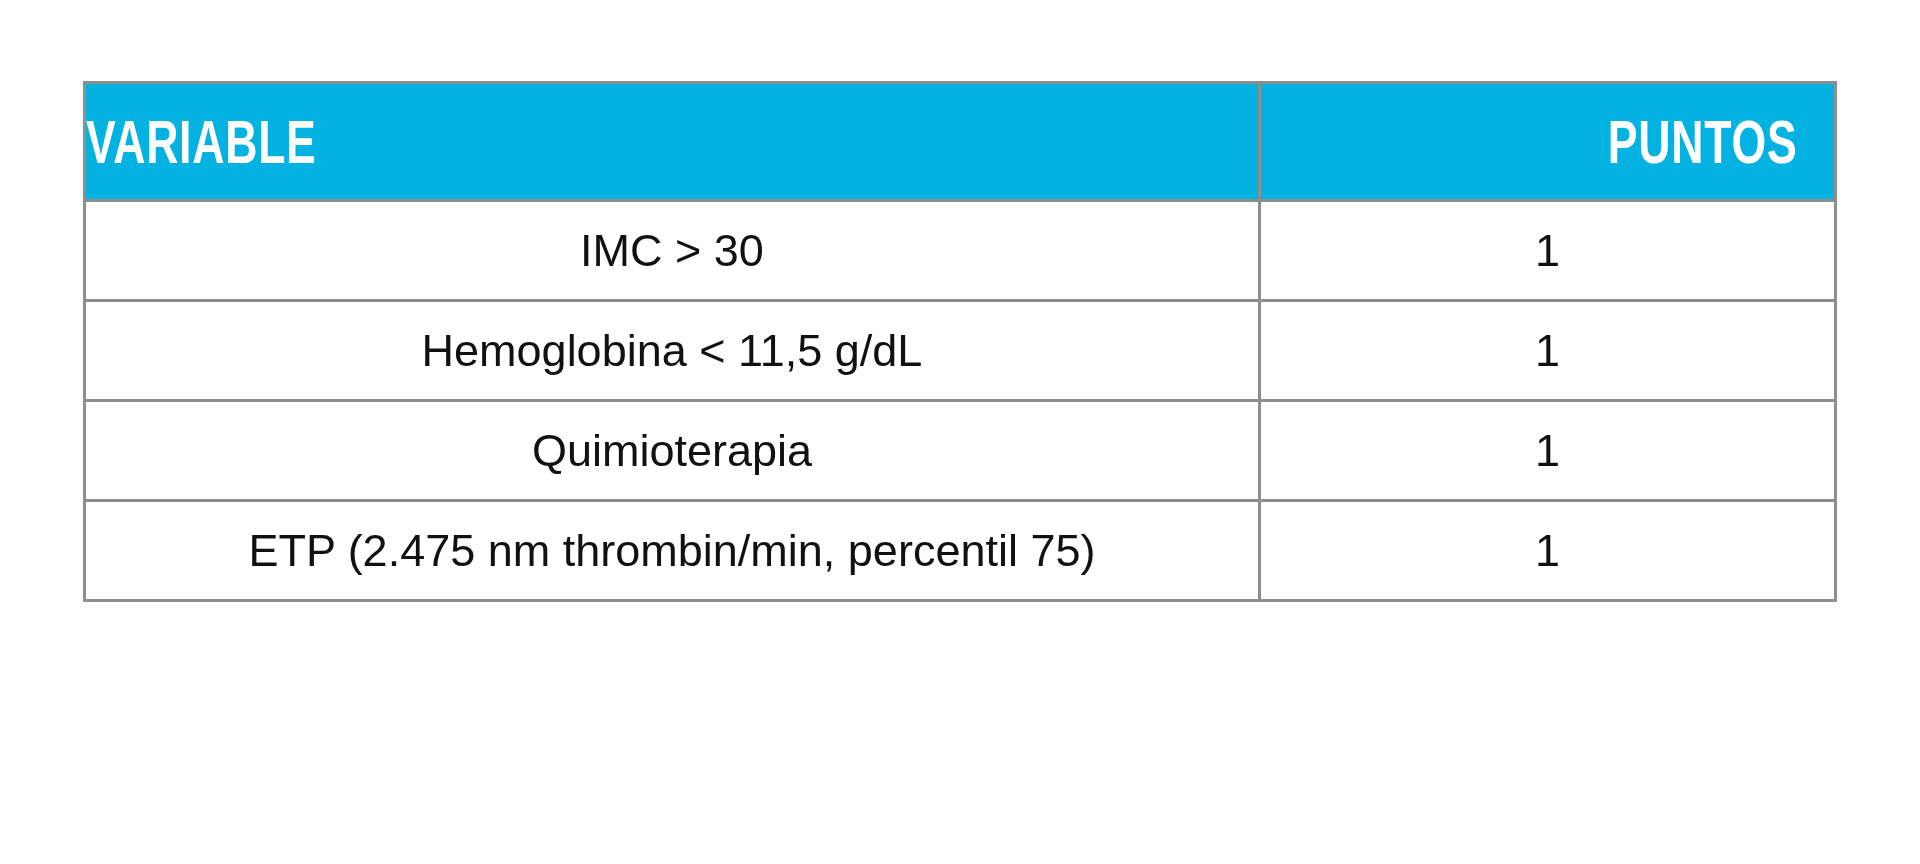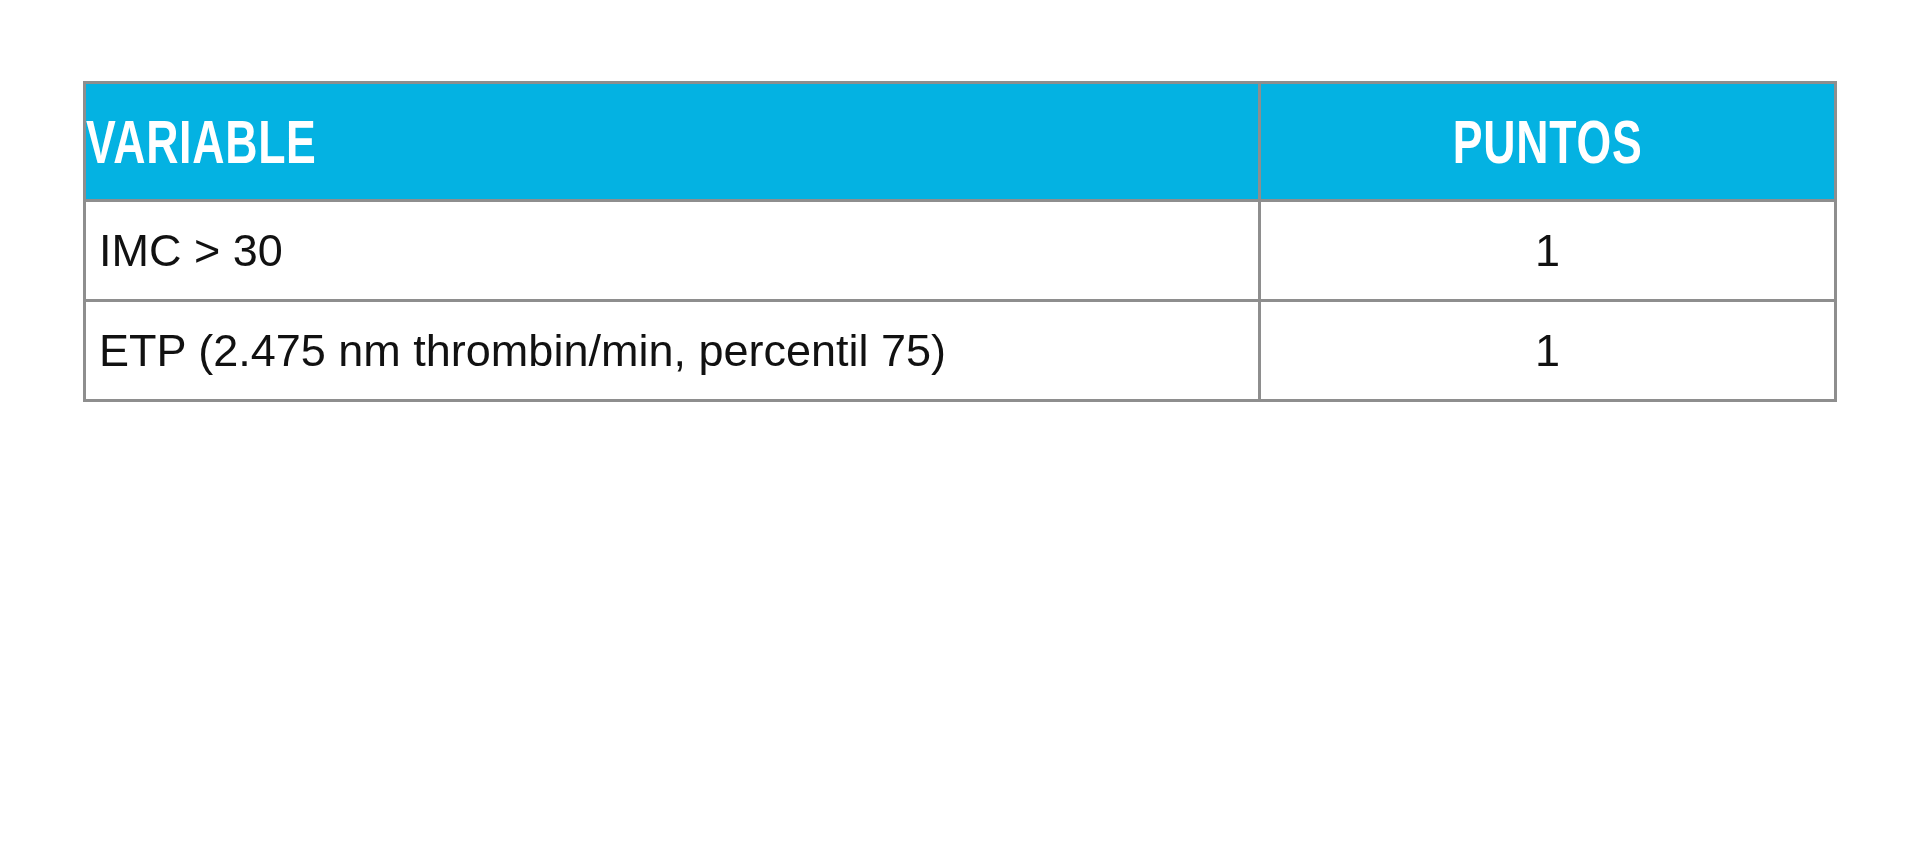--- a/index.html
+++ b/index.html
@@ -38,42 +38,43 @@
     color: var(--header-text);
     height: 118px;
     font-size: 62px;
     font-weight: bold;
     vertical-align: middle;
     padding: 0;
   }
   .col-variable { width: 67.1%; }
   .col-points   { width: 32.9%; }
   th.col-variable { text-align: left; padding-left: 30px; }
-  th.col-points   { text-align: center; }
+  th.col-points   { text-align: right; }
   .condensed-left {
     display: inline-block;
     transform: scaleX(0.72);
     transform-origin: left center;
     letter-spacing: 1px;
     white-space: nowrap;
   }
   .condensed-center {
     display: inline-block;
     transform: scaleX(0.72);
     transform-origin: center center;
     letter-spacing: 1px;
     white-space: nowrap;
   }
   .score-table tbody td {
     height: 100px;
     font-size: 45px;
     color: var(--body-text);
     background: #ffffff;
     vertical-align: middle;
-    padding: 13px;
+    padding: 5px;
+    text-align: center;
   }
   td.var-cell { text-align: left; padding-left: 30px; white-space: nowrap; }
   td.pts-cell { text-align: center; }
   .it { }
   .footnote {
     position: absolute;
     left: 110px;
     top: 736px;
     margin: 0;
     font-size: 52px;
@@ -97,20 +98,28 @@
           <span class="condensed-center">PUNTOS</span>
         </th>
       </tr>
     </thead>
     <tbody>
       <tr>
         <td class="var-cell"><span>IMC &gt; 30</span><span class="it"></span><span></span></td>
         <td class="pts-cell">1</td>
       </tr>
       <tr>
+        <td class="var-cell"><span>Hemoglobina &lt; 11,5 g/dL</span><span class="it"></span><span></span></td>
+        <td class="pts-cell">1</td>
+      </tr>
+      <tr>
+        <td class="var-cell"><span>Quimioterapia</span><span class="it"></span><span></span></td>
+        <td class="pts-cell">1</td>
+      </tr>
+      <tr>
         <td class="var-cell"><span>ETP (2.475 nm </span><span class="it">thrombin</span><span>/min, percentil 75)</span></td>
         <td class="pts-cell">1</td>
       </tr>
     </tbody>
   </table>
 
 
 </div>
 
 </body></html>

